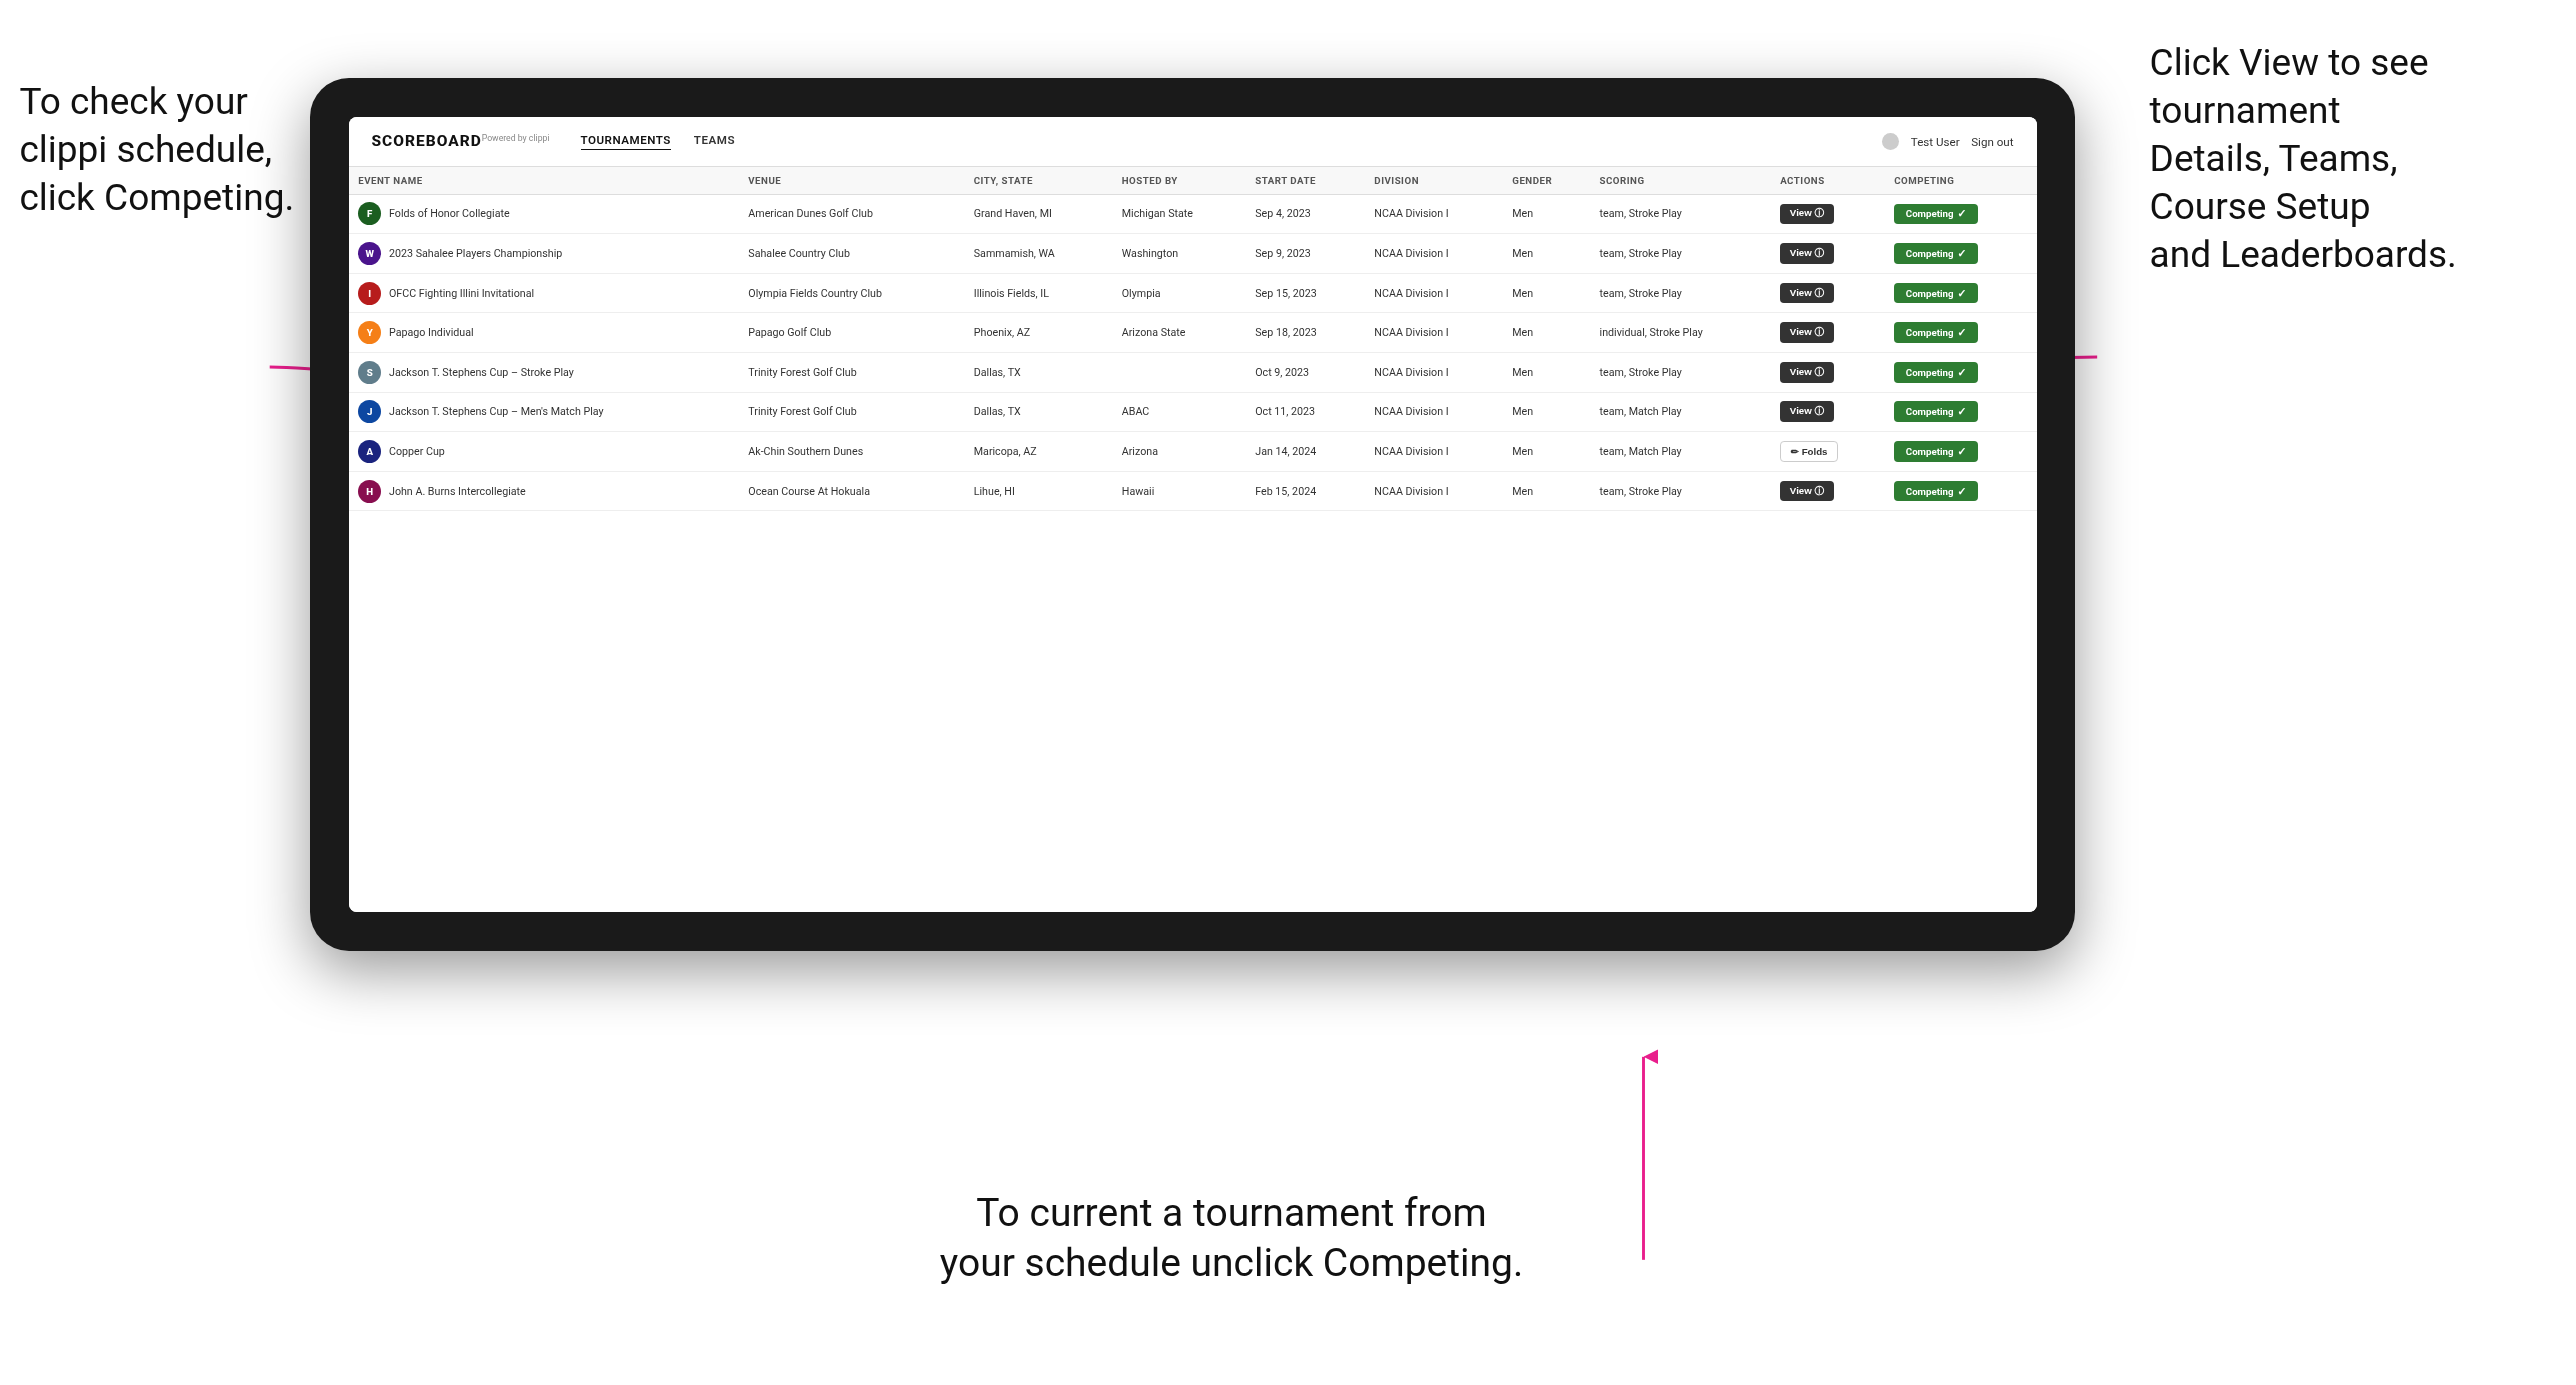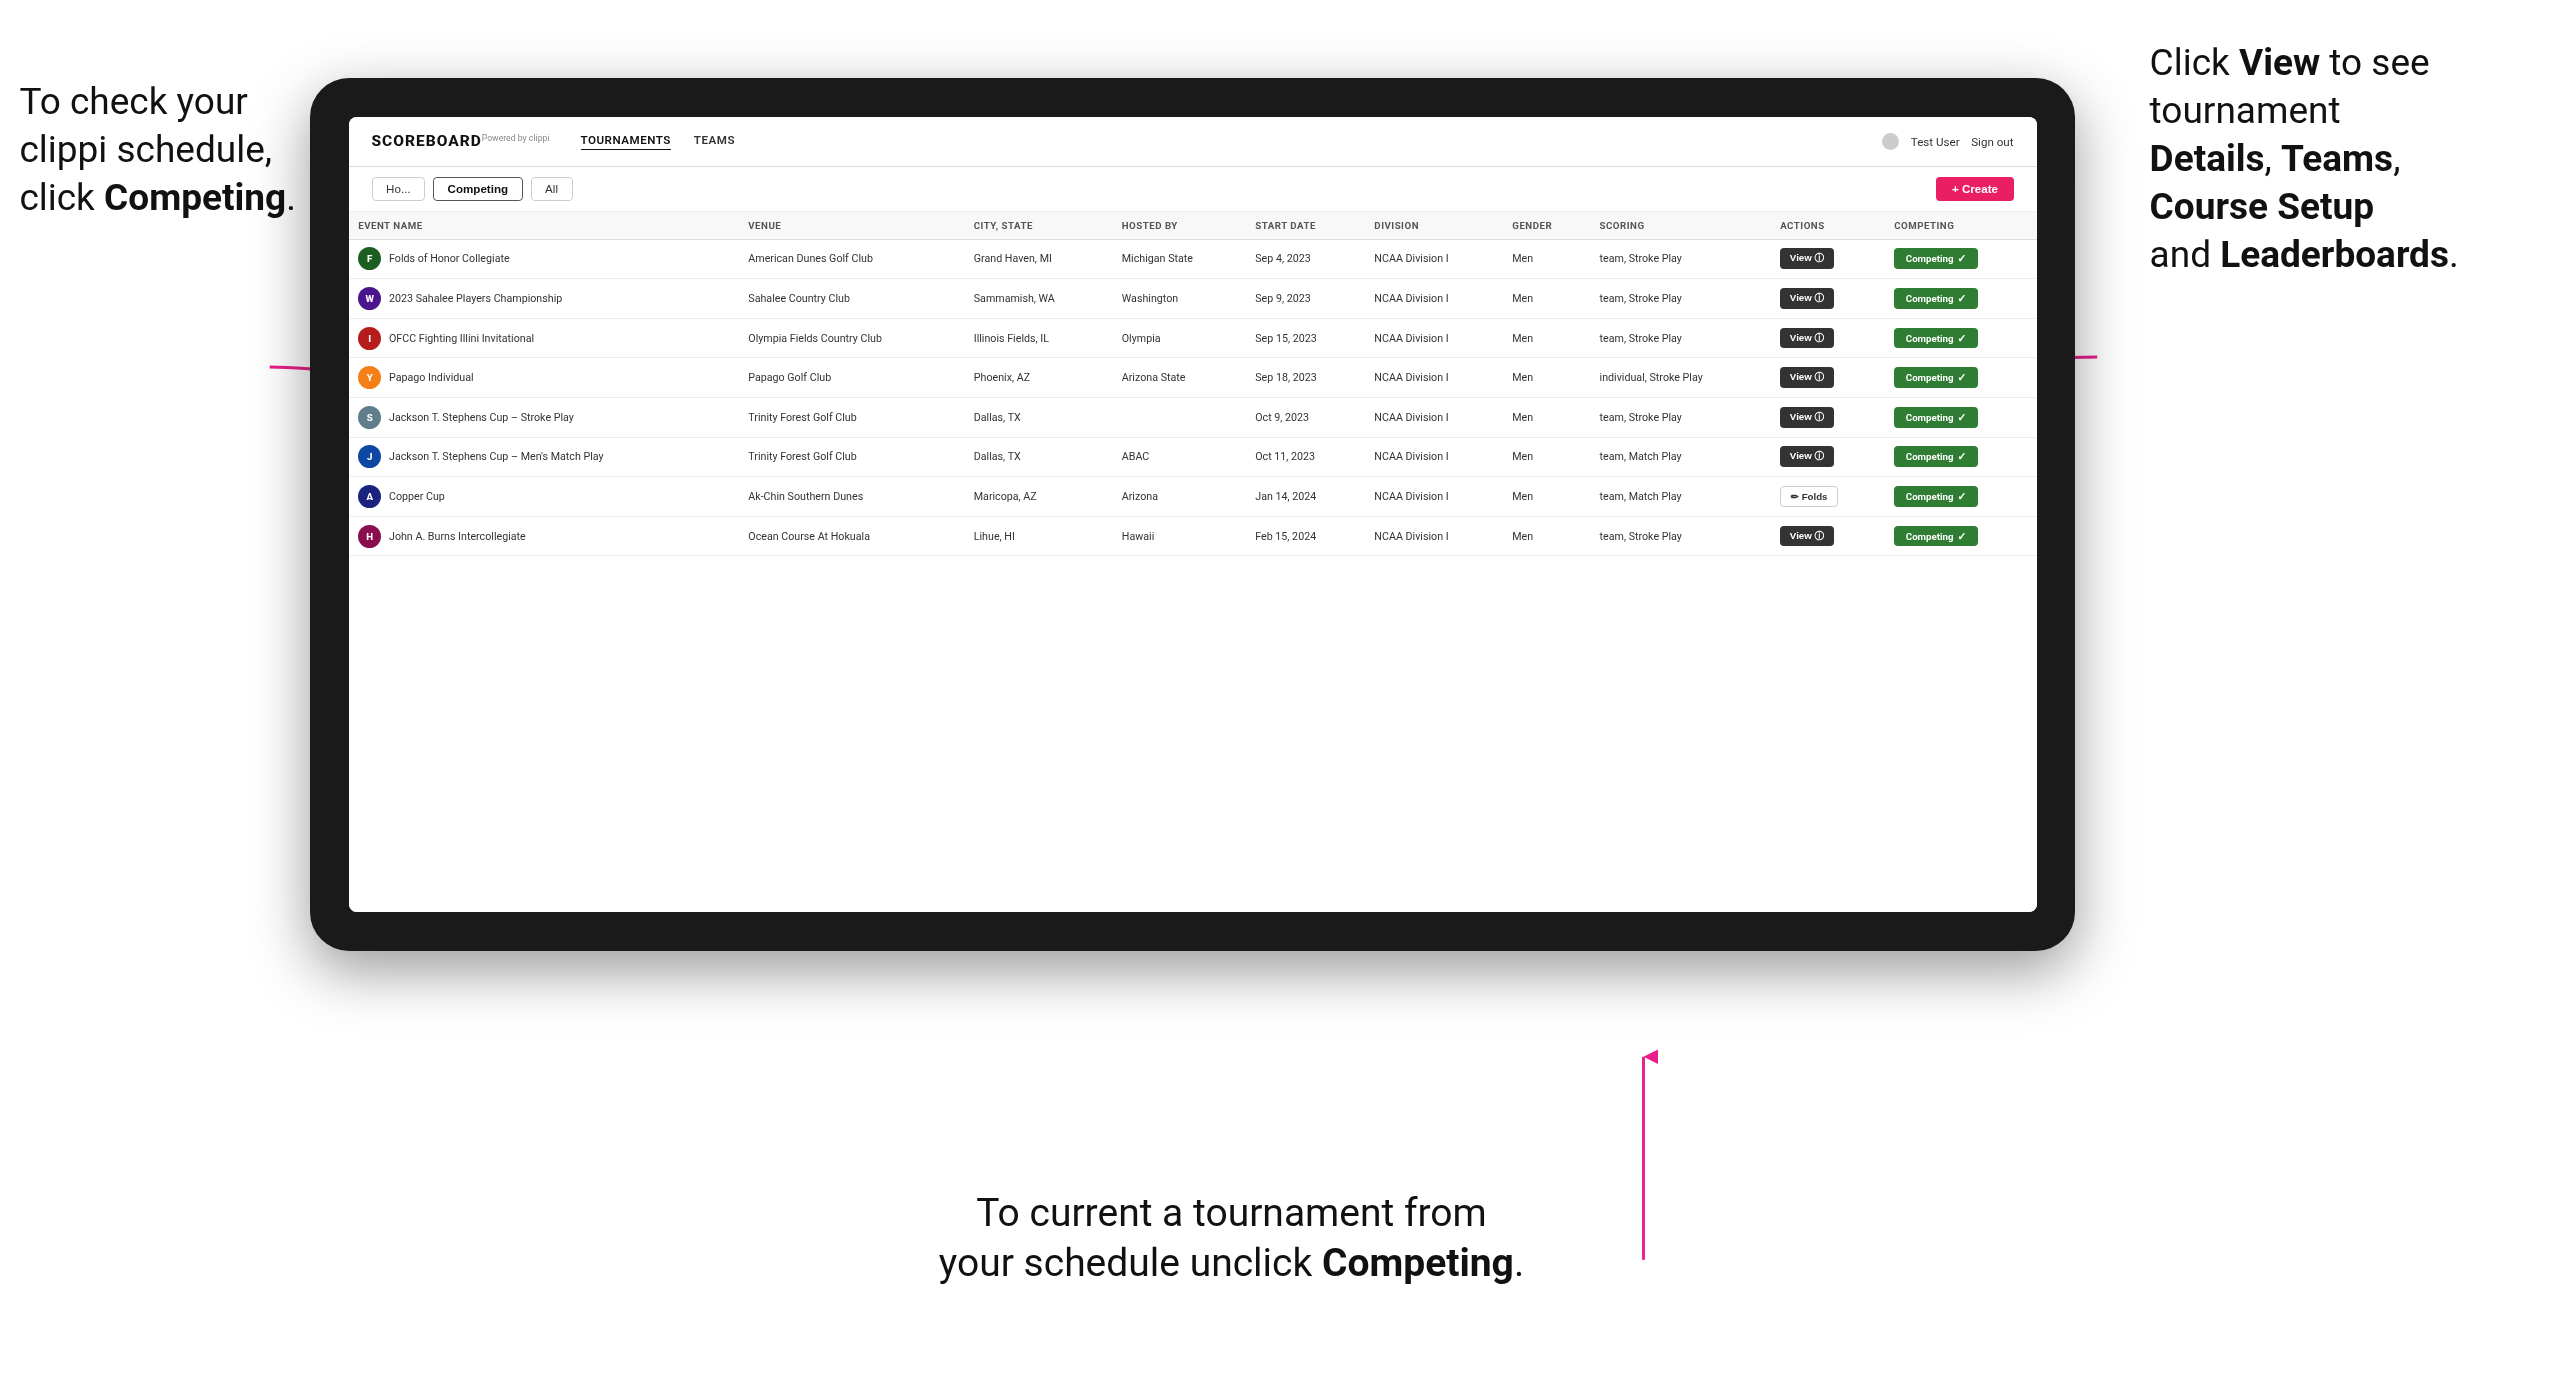--- a/index.html
+++ b/index.html
@@ -12,21 +12,21 @@
       overflow: hidden;
     }
 
     
     .annotation {
       position: absolute;
       font-size: 37px;
       line-height: 1.3;
       color: #111;
     }
-    .annotation strong { font-weight: 700; }
+    .annotation strong { font-weight: 400; }
 
     .annotation-left {
       top: 78px;
       left: 19.4px;
       width: 310px;
     }
     .annotation-right {
       top: 39px;
       right: 19.4px;
       width: 407px;
@@ -330,26 +330,20 @@
         <span class="nav-link active">TOURNAMENTS</span>
         <span class="nav-link">TEAMS</span>
       </div>
       <div class="header-right">
         <span class="user-icon-small"></span>
         <span>Test User</span>
         <span class="sign-out-link">Sign out</span>
       </div>
     </div>
 
-    <div class="sub-nav">
-      <button class="sub-nav-btn">Ho...</button>
-      <button class="sub-nav-btn active">Competing</button>
-      <button class="sub-nav-btn">All</button>
-      <button class="create-btn">+ Create</button>
-    </div>
 
     <div class="table-container">
       <table>
         <thead>
           <tr>
             <th>EVENT NAME</th>
             <th>VENUE</th>
             <th>CITY, STATE</th>
             <th>HOSTED BY</th>
             <th>START DATE</th>

